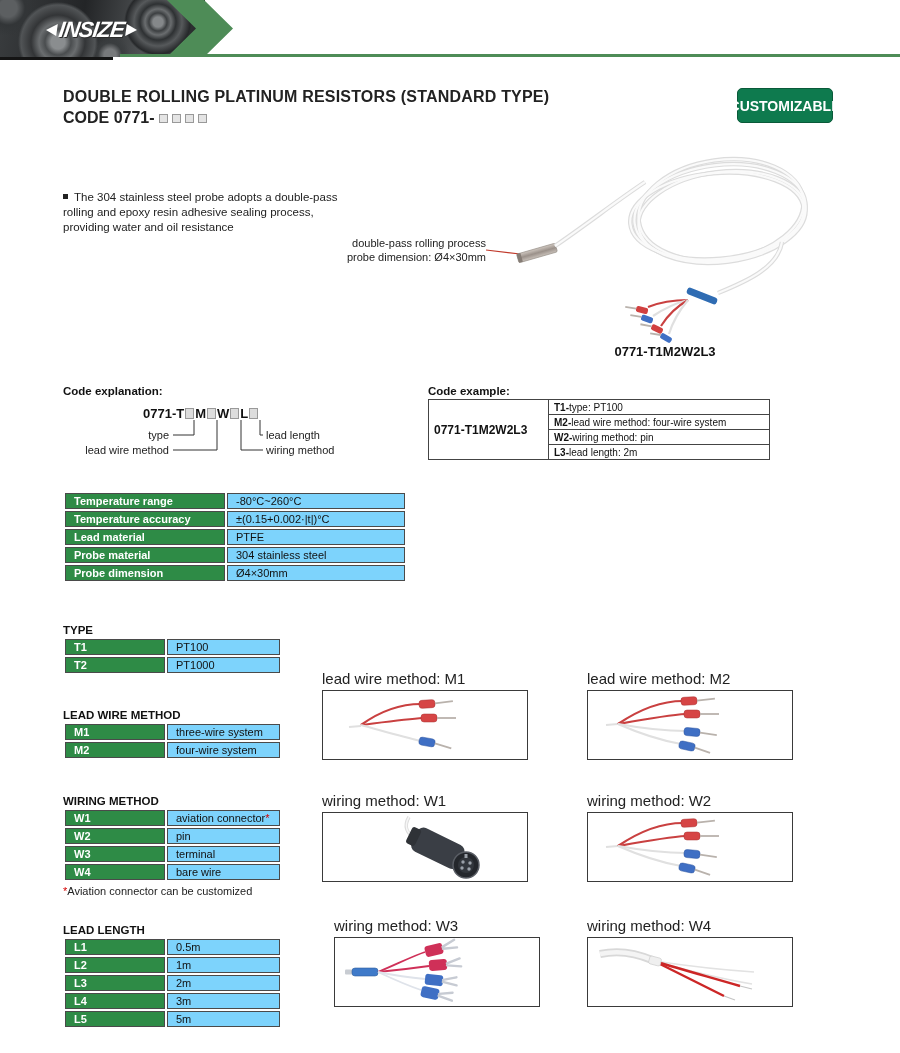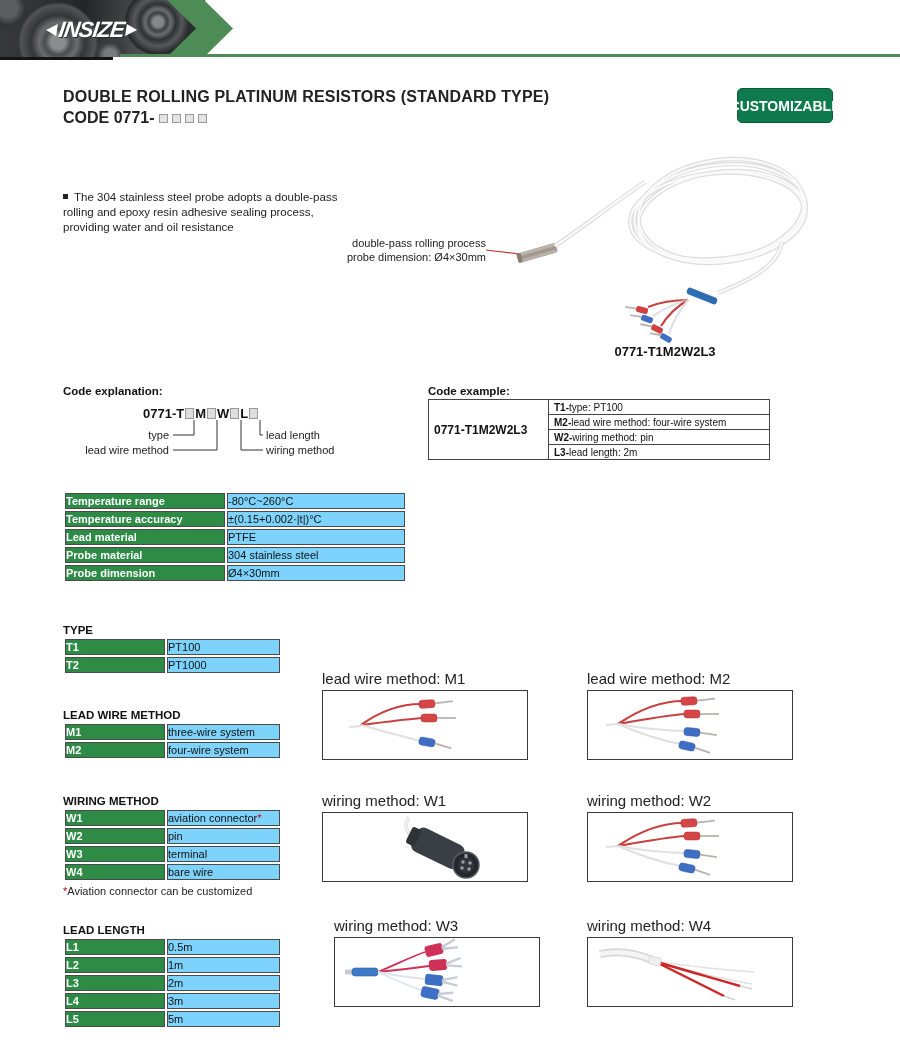--- a/index.html
+++ b/index.html
@@ -50,21 +50,21 @@
   .lbl-r { text-align:right; width:106px; left:0; }
 
   
   .codeex { left:428px; top:385px; width:342px; }
   .codeex table { border-collapse:collapse; margin-top:2px; width:342px; }
   .codeex td { border:1px solid #444; font-size:10px; height:15px; padding:0 5px; color:#111; }
   .codeex .codecell { width:120px; font-size:12px; font-weight:bold; }
 
   
   .tblsec table { border-collapse:separate; border-spacing:2px; margin-top:1px; }
-  .tblsec td { height:12px; line-height:12px; font-size:11px; padding:1px 0; border:1px solid #4a4a4a; }
+  .tblsec td { height:12px; line-height:12px; font-size:11px; padding:1px 8px; border:1px solid #4a4a4a; }
   .tblsec td.g { background:#2e8b46; color:#fff; font-weight:bold; }
   .tblsec td.v { background:#7dd3fc; color:#111; }
   .w-spec .g { width:160px; } .w-spec .v { width:178px; }
   .w-small .g { width:100px; } .w-small .v { width:113px; }
   .note { font-size:11px; color:#222; margin-top:3px; }
   .red { color:#d40000; }
 
   
   .figure { width:208px; }
   .figure .cap { font-size:15px; text-align:left; color:#222; }

